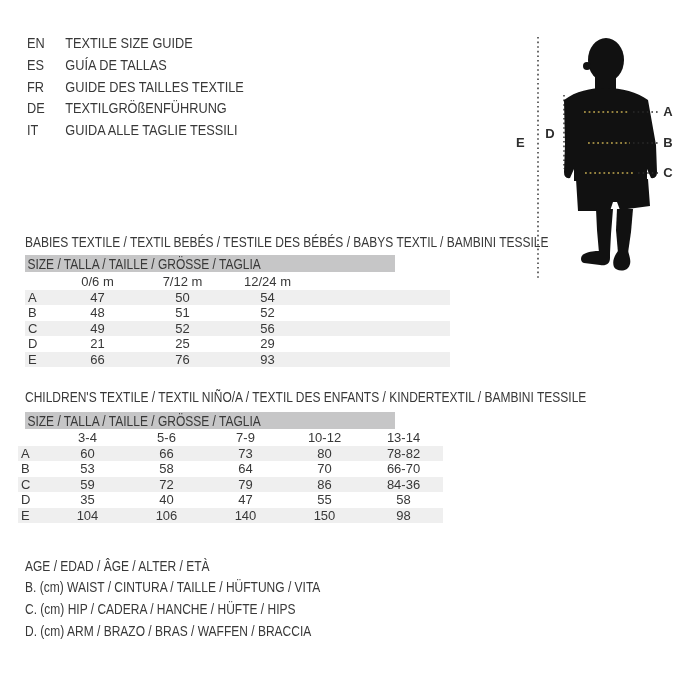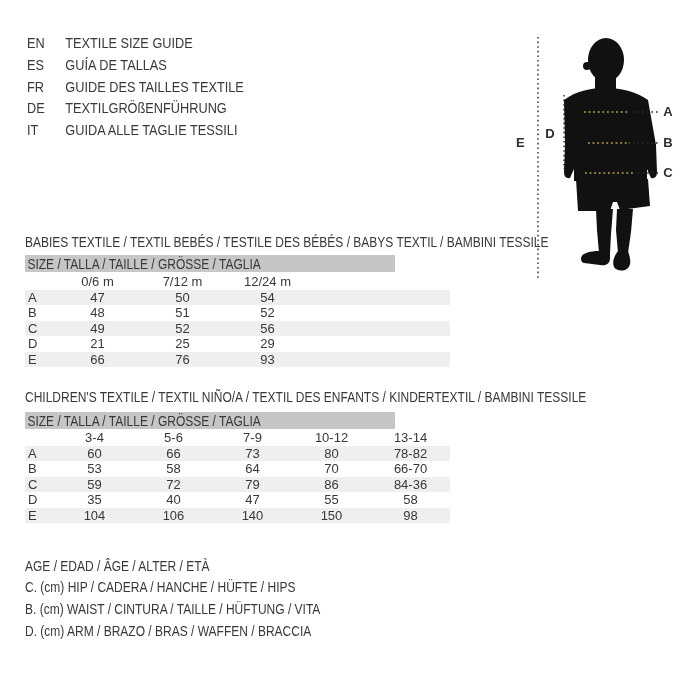--- a/index.html
+++ b/index.html
@@ -34,21 +34,21 @@
 
   
   .size-bar{width:370px;height:17px;background:var(--table-header-bg);}
   .size-bar-babies{left:25px;top:255px;}
   .size-bar-children{left:25px;top:412px;}
   .size-bar .cond80{font-size:15px;line-height:17px;padding-left:3px;}
 
   
   table.size-table{border-collapse:collapse;table-layout:fixed;width:425px;font-size:13px;}
   .babies-pos{left:25px;top:274px;}
-  .children-pos{left:25px;top:430px;}
+  .children-pos{left:18px;top:430px;}
   table.size-table th, table.size-table td{
     height:15.5px;padding:0;font-weight:normal;text-align:center;vertical-align:middle;line-height:15.5px;
   }
   table.size-table .rowlabel{text-align:left;padding-left:3px;}
   table.size-table tbody tr:nth-child(odd){background:var(--row-stripe-bg);}
 
   
   .legend{left:25px;top:552px;}
   .legend-line{height:21.7px;display:flex;align-items:flex-end;}
   .legend-line .cond80{font-size:15px;}
@@ -250,21 +250,21 @@
       <td>98</td>
     </tr>
   </tbody>
 </table>
 
 <div class="abs legend">
   <div class="legend-line">
       <span class="cond80">AGE / EDAD / ÂGE / ALTER / ETÀ</span>
     </div>
   <div class="legend-line">
+      <span class="cond80">B. (cm) WAIST / CINTURA / TAILLE / HÜFTUNG / VITA</span>
+    </div>
+  <div class="legend-line">
       <span class="cond80">C. (cm) HIP / CADERA / HANCHE / HÜFTE / HIPS</span>
     </div>
   <div class="legend-line">
-      <span class="cond80">B. (cm) WAIST / CINTURA / TAILLE / HÜFTUNG / VITA</span>
-    </div>
-  <div class="legend-line">
       <span class="cond80">D. (cm) ARM / BRAZO / BRAS / WAFFEN / BRACCIA</span>
     </div>
 </div>
 
 </body></html>

